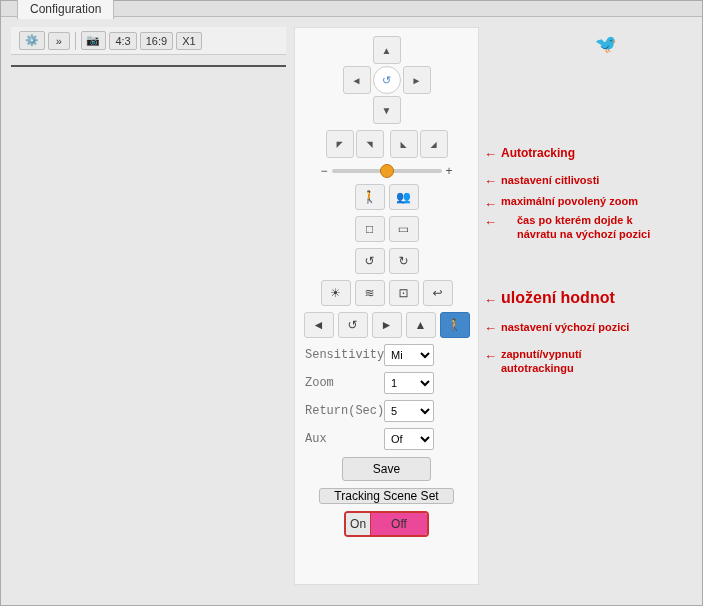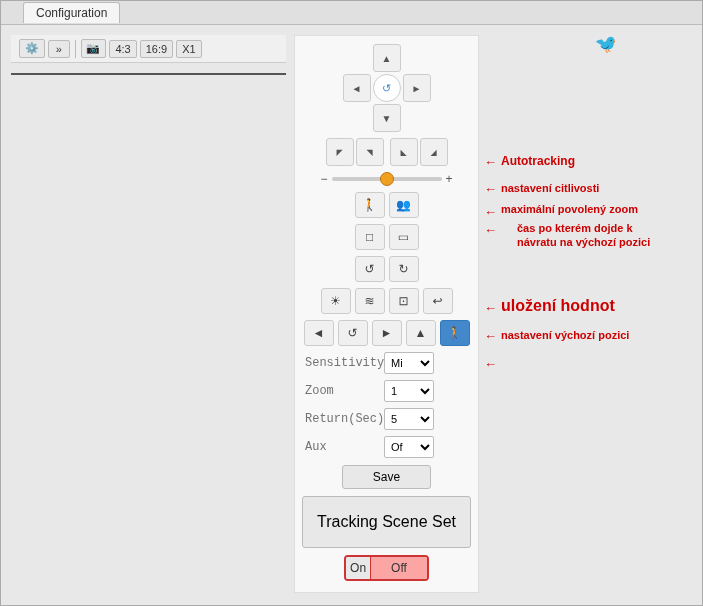--- a/index.html
+++ b/index.html
@@ -14,26 +14,26 @@
     .window {
       width: 703px;
       height: 606px;
       background: #e8e8e8;
       border: 1px solid #aaa;
       position: relative;
     }
     .title-bar {
       background: #e0e0e0;
       border-bottom: 1px solid #bbb;
-      padding: 4px 22px;
+      padding: 4px 16px;
       font-size: 13px;
       color: #333;
       display: flex;
       align-items: center;
-      height: 24px;
+      height: 16px;
     }
     .title-tab {
       background: #f5f5f5;
       border: 1px solid #bbb;
       border-bottom: none;
       padding: 3px 12px;
       font-size: 12px;
       border-radius: 3px 3px 0 0;
     }
     
@@ -255,23 +255,23 @@
       border: 1px solid #bbb;
       padding: 4px 30px;
       cursor: pointer;
       font-size: 12px;
       border-radius: 3px;
       margin: 3px 12px;
     }
     .btn-tracking {
       background: #e8e8e8;
       border: 1px solid #bbb;
-      padding: 16px 14px;
-      cursor: pointer;
-      font-size: 16px;
+      padding: 0 14px;
+      cursor: pointer;
+      font-size: 12px;
       border-radius: 3px;
       margin: 2px 0;
     }
 
     
     .onoff-group {
       display: flex;
       border: 2px solid #cc3333;
       border-radius: 4px;
       overflow: hidden;
@@ -280,21 +280,21 @@
     .btn-on {
       background: #e8e8e8;
       border: none;
       border-right: 1px solid #cc3333;
       padding: 4px 4px;
       cursor: pointer;
       font-size: 12px;
       color: #333;
     }
     .btn-off {
-      background: #fca5a5;
+      background: #ec4899;
       border: none;
       padding: 0 20px;
       cursor: pointer;
       font-size: 12px;
       color: #333;
     }
 
     
     .bird-icon {
       position: absolute;
@@ -505,17 +505,18 @@
           <span style="font-size: 16px; color: #cc0000; font-weight: 600;">uložení hodnot</span>
         </div>
 
         <div style="position: absolute; top: 302px; left: 5px; display: flex; align-items: center;">
           <span style="color:#cc0000; font-size:13px; margin-right:4px;">←</span>
           <span style="font-size: 11px; color: #cc0000; font-weight: 600;">nastavení výchozí pozici</span>
         </div>
 
         <div style="position: absolute; top: 330px; left: 5px; display: flex; align-items: flex-start;">
           <span style="color:#cc0000; font-size:13px; margin-right:4px; flex-shrink:0;">←</span>
+          <span style="font-size: 11px; color: #cc0000; font-weight: 600; max-width: 150px; line-height:1.3;">zapnutí/vypnutí autotrackingu</span>
         </div>
       </div>
     </div>
   </div>
 </div>
 
 </body></html>

